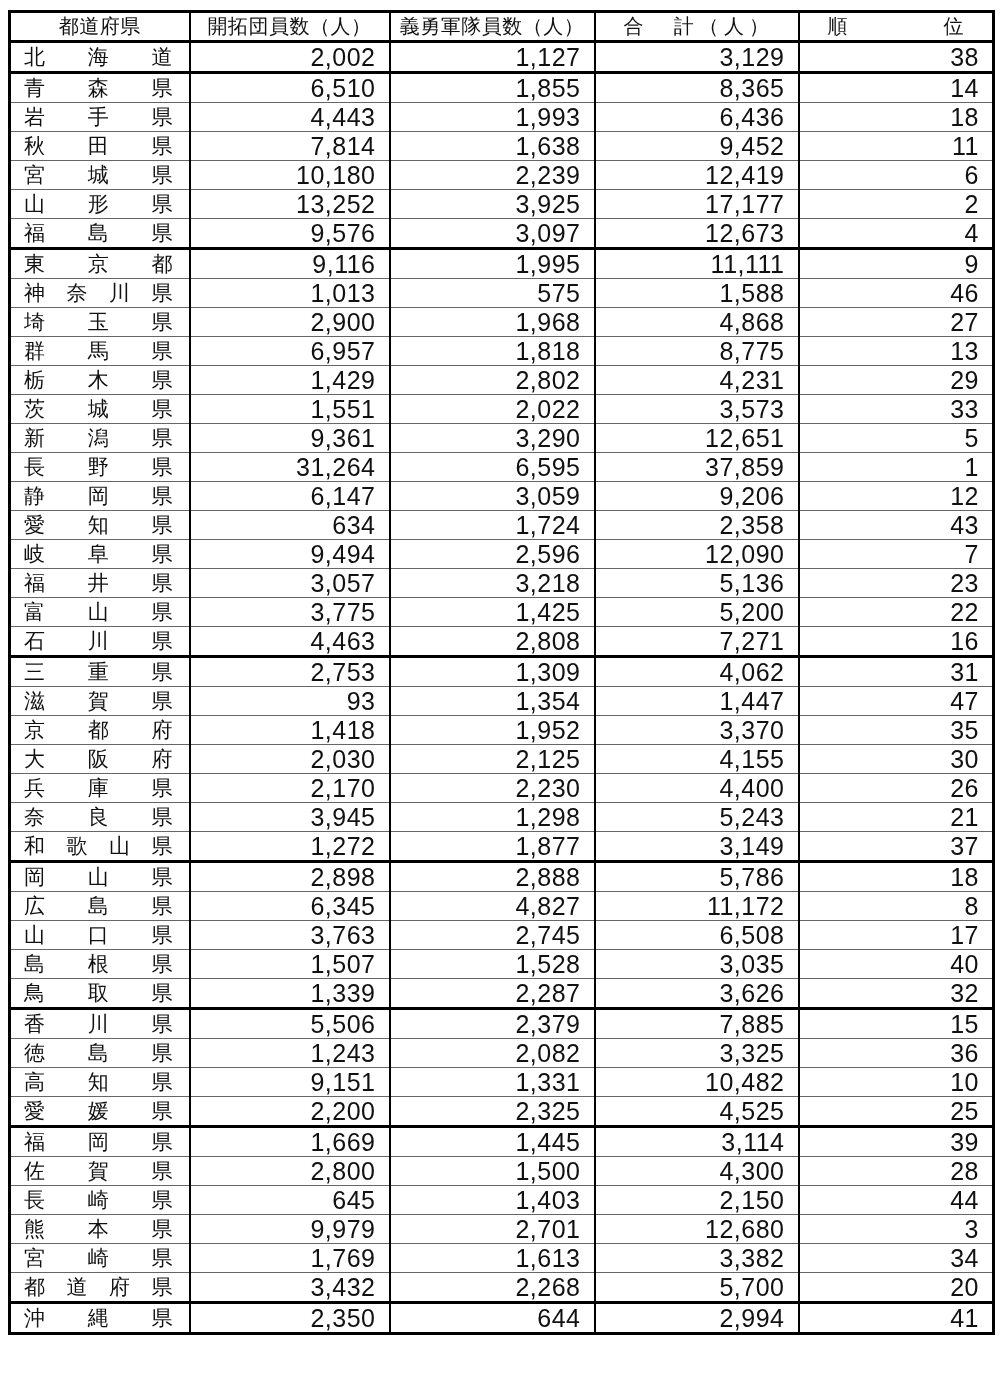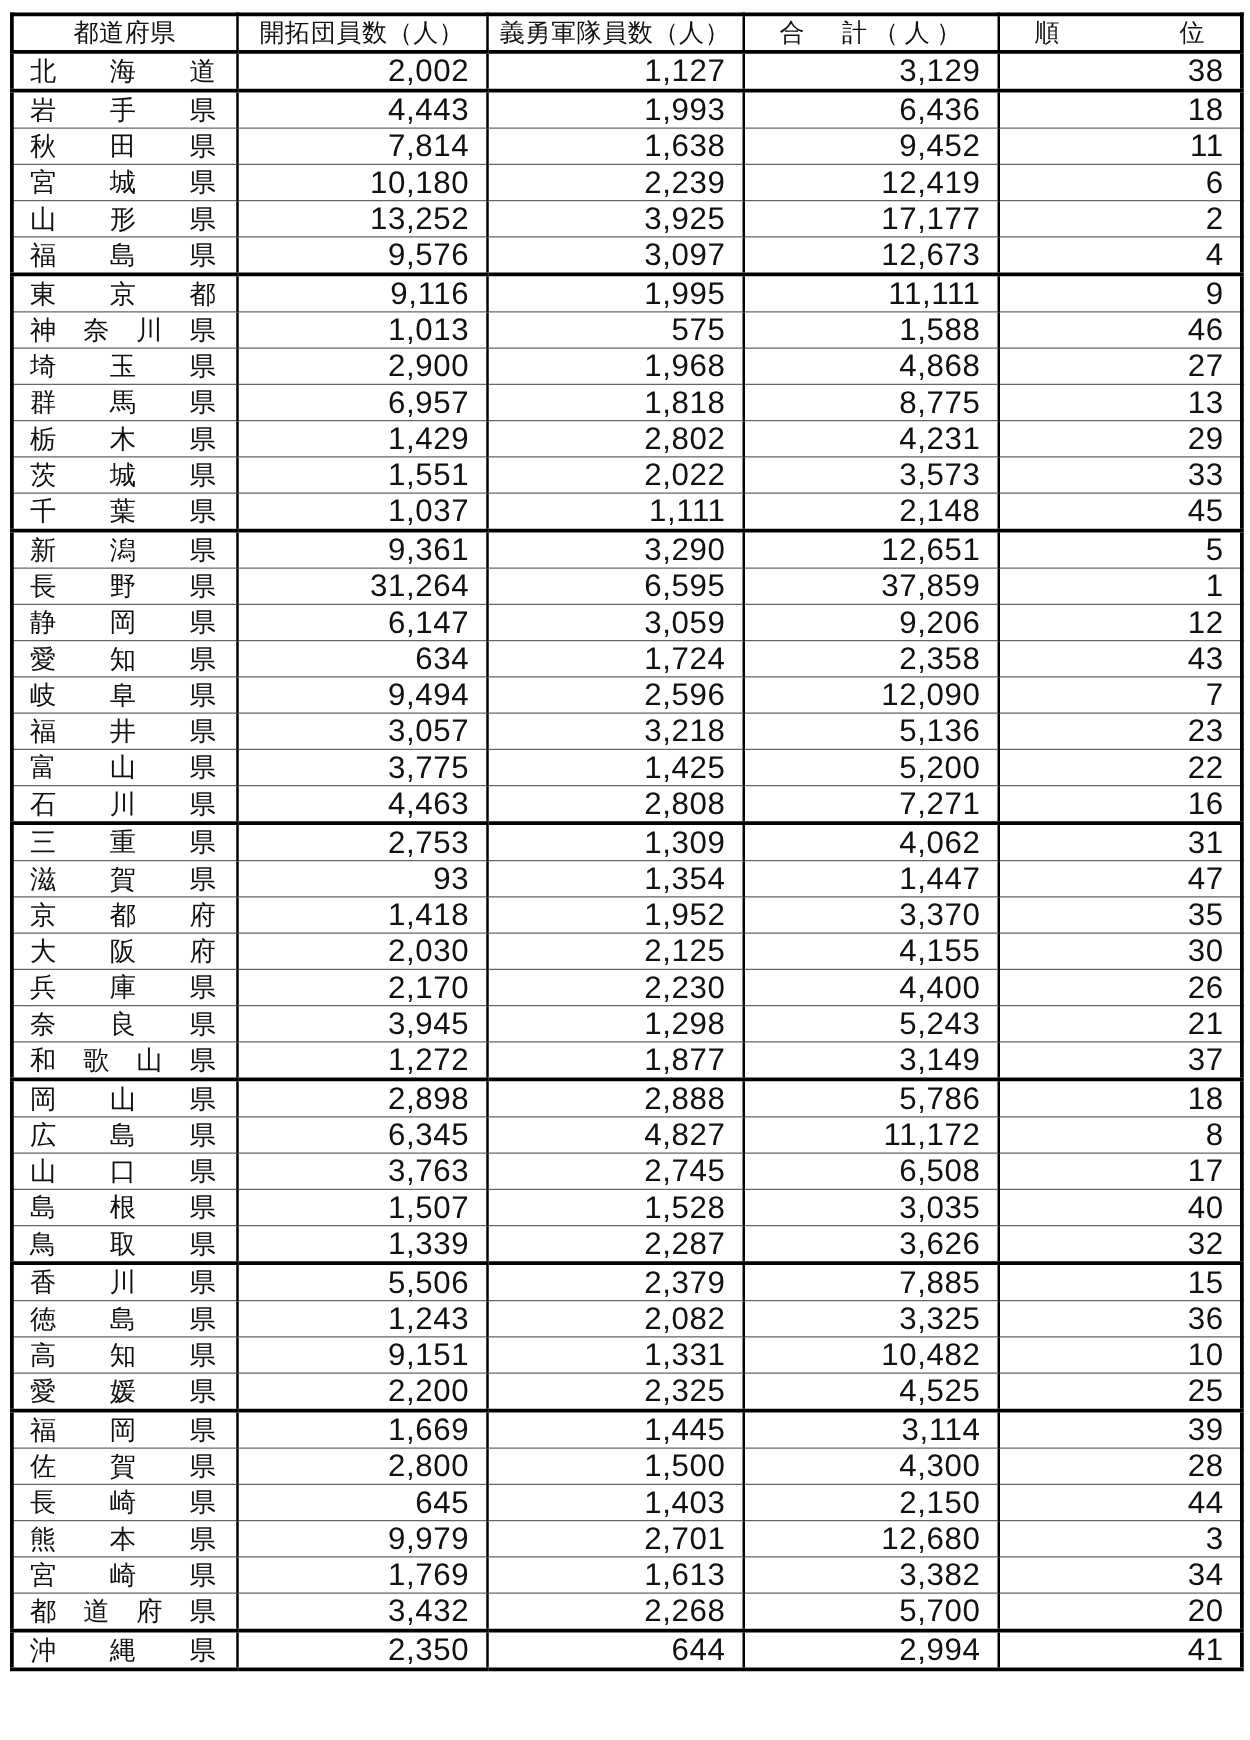--- a/index.html
+++ b/index.html
@@ -83,20 +83,27 @@
   <tbody id="table-body">
 
   <tr class="group-end">
         <td class="name-cell">北海道</td>
         <td class="num-cell">2,002</td>
         <td class="num-cell">1,127</td>
         <td class="num-cell">3,129</td>
         <td class="num-cell">38</td>
       </tr>
       <tr>
+        <td class="name-cell">青森県</td>
+        <td class="num-cell">6,510</td>
+        <td class="num-cell">1,855</td>
+        <td class="num-cell">8,365</td>
+        <td class="num-cell">14</td>
+      </tr>
+      <tr>
         <td class="name-cell">岩手県</td>
         <td class="num-cell">4,443</td>
         <td class="num-cell">1,993</td>
         <td class="num-cell">6,436</td>
         <td class="num-cell">18</td>
       </tr>
       <tr>
         <td class="name-cell">秋田県</td>
         <td class="num-cell">7,814</td>
         <td class="num-cell">1,638</td>
@@ -159,27 +166,20 @@
         <td class="num-cell">4,231</td>
         <td class="num-cell">29</td>
       </tr>
       <tr>
         <td class="name-cell">茨城県</td>
         <td class="num-cell">1,551</td>
         <td class="num-cell">2,022</td>
         <td class="num-cell">3,573</td>
         <td class="num-cell">33</td>
       </tr>
-      <tr class="group-end">
-        <td class="name-cell">千葉県</td>
-        <td class="num-cell">1,037</td>
-        <td class="num-cell">1,111</td>
-        <td class="num-cell">2,148</td>
-        <td class="num-cell">45</td>
-      </tr>
       <tr>
         <td class="name-cell">新潟県</td>
         <td class="num-cell">9,361</td>
         <td class="num-cell">3,290</td>
         <td class="num-cell">12,651</td>
         <td class="num-cell">5</td>
       </tr>
       <tr>
         <td class="name-cell">長野県</td>
         <td class="num-cell">31,264</td>

